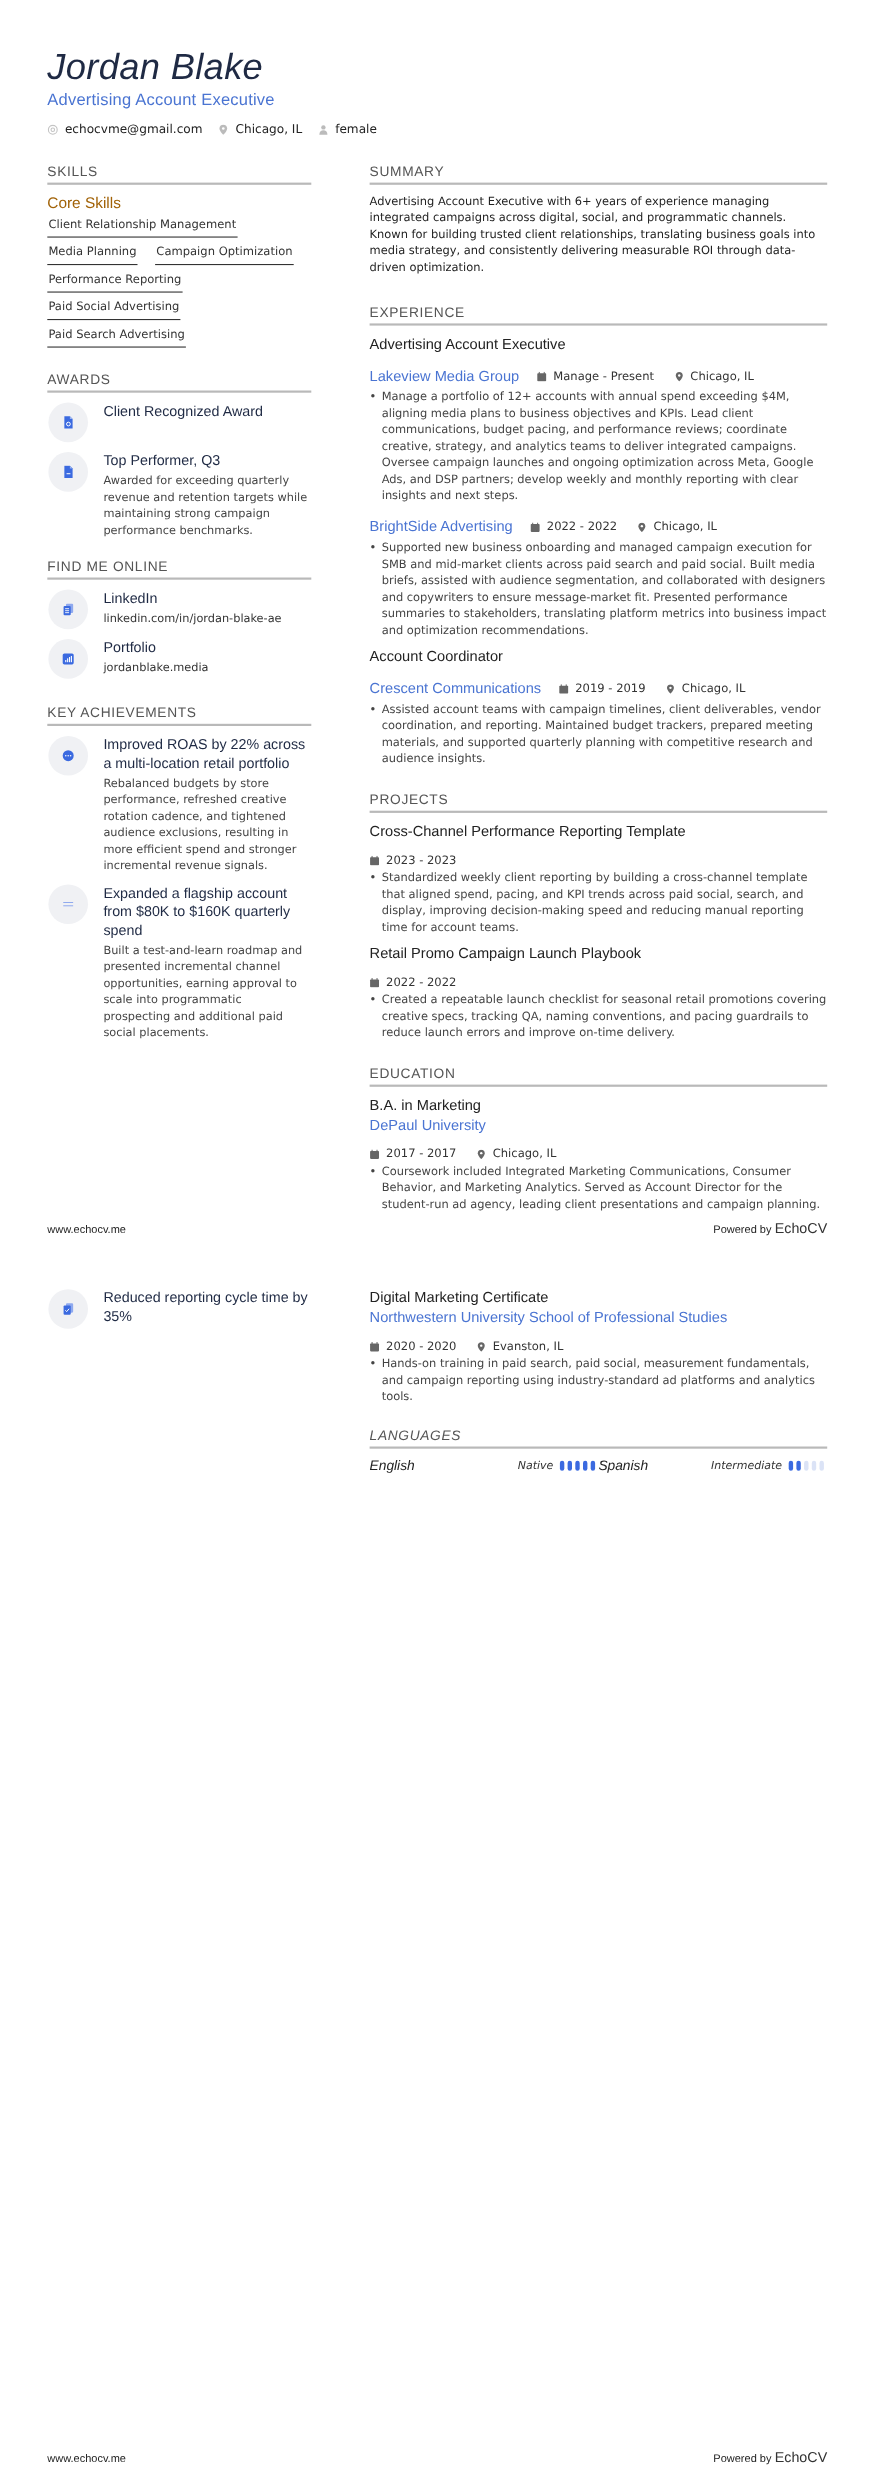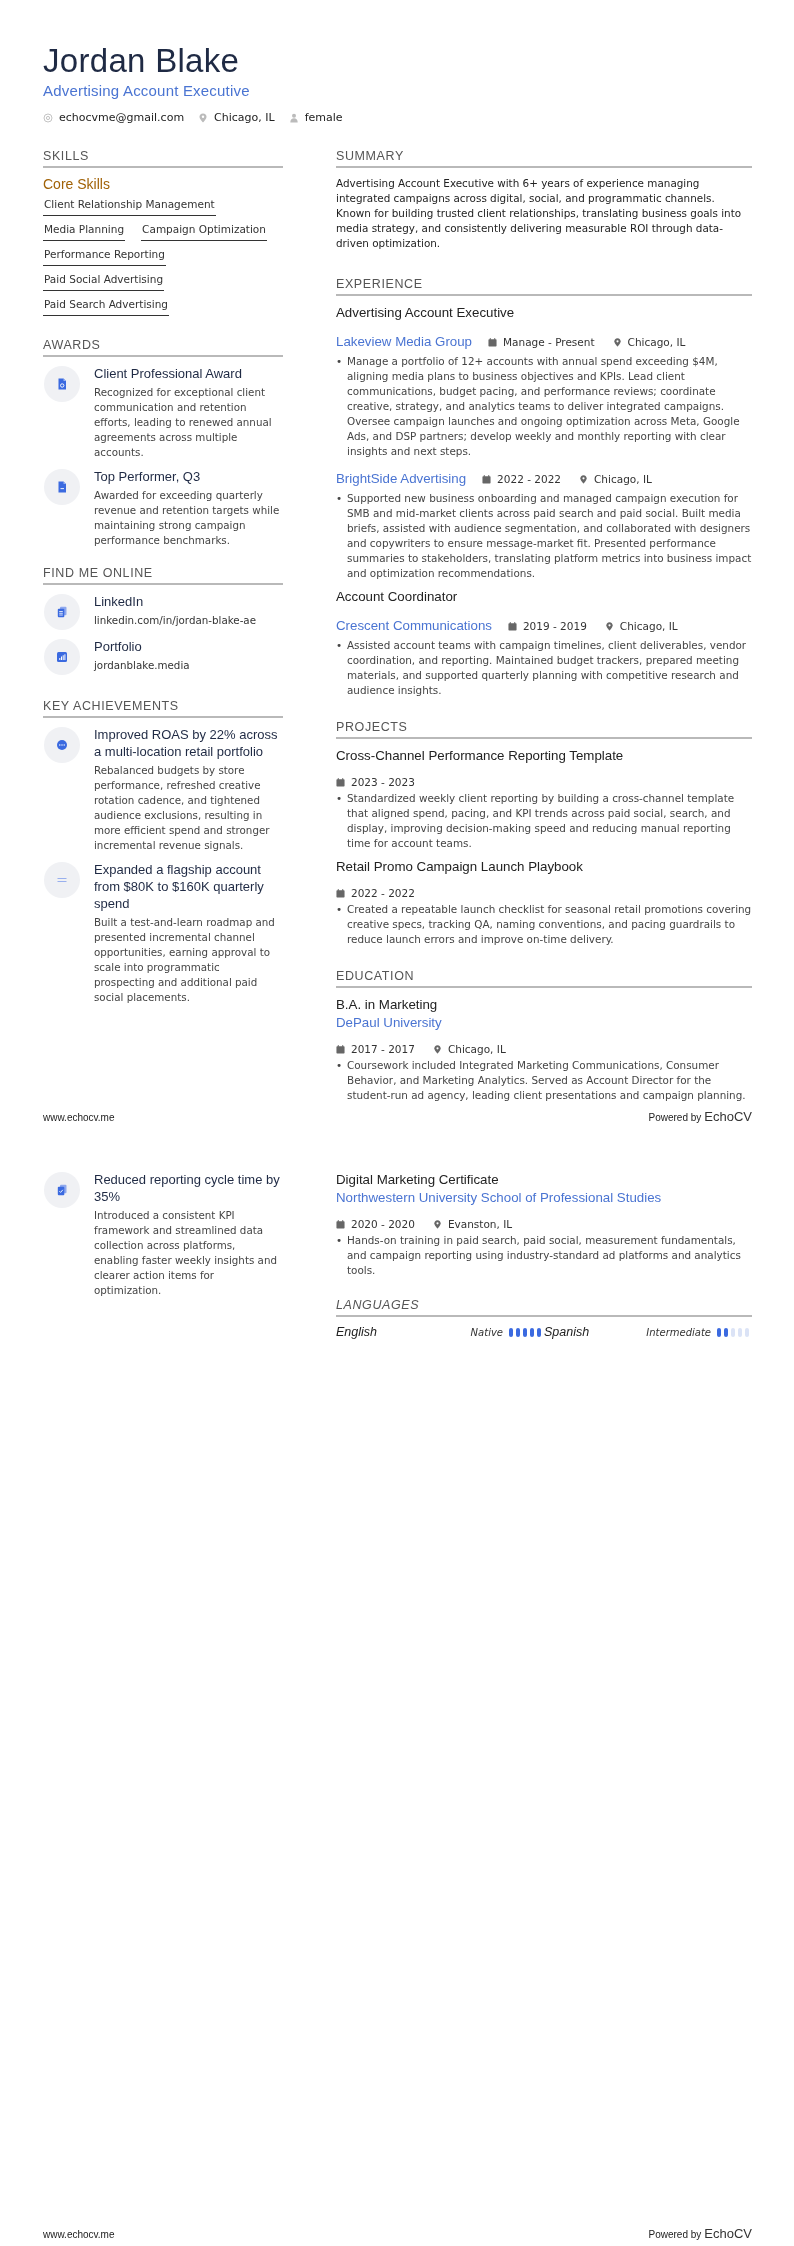--- a/index.html
+++ b/index.html
@@ -3,21 +3,21 @@
 <meta charset="utf-8">
 <style>
   * { box-sizing: border-box; margin: 0; padding: 0; }
   html, body { width: 794px; background: #ffffff; }
   body { font-family: "DejaVu Sans", sans-serif; color: #333; position: relative; height: 2246px; overflow: hidden; }
   .page { position: absolute; left: 0; width: 794px; }
   .p1 { top: 0; height: 1123px; }
   .p2 { top: 1123px; height: 1123px; }
 
   .header { position: absolute; left: 43px; top: 42px; }
-  .name { font-family: "Liberation Sans", sans-serif; font-size: 33px; color: #1f2a44; letter-spacing: 0.3px; line-height: 38px; }
+  .name { font-family: "Liberation Sans", sans-serif; font-size: 33px; color: #1f2a44; letter-spacing: 0.3px; line-height: 38px; font-style: italic; }
   .title { font-family: "Liberation Sans", sans-serif; font-size: 15px; color: #4a74d2; margin-top: 2px; letter-spacing: 0.2px; }
   .contacts { display: flex; align-items: center; margin-top: 12px; font-size: 11px; color: #222; }
   .contact { display: flex; align-items: center; margin-right: 14px; }
   .contact .ic { width: 10px; height: 10px; margin-right: 6px; color: #bbb; font-size: 10px; display: inline-flex; align-items: center; justify-content: center; }
 
   .col-left { position: absolute; left: 43px; width: 240px; }
   .col-right { position: absolute; left: 336px; width: 416px; }
 
   .sec-title { font-family: "Liberation Sans", sans-serif; font-size: 12.5px; color: #555; letter-spacing: 0.6px; text-transform: uppercase; padding-bottom: 3px; border-bottom: 2px solid #b9b9b9; margin-bottom: 8px; }
 
@@ -115,22 +115,21 @@
       <div class="sec-title">AWARDS</div>
       <div class="iconitem">
         <div class="iconcircle">
           <svg viewBox="0 0 12 12">
               <path d="M2.5 0.5 H7.5 L10 3 V11.5 H2.5Z" fill="#3b6ae0"></path>
               <path d="M7.5 0.5 V3 H10" fill="#9bb5f0"></path>
               <circle cx="6.2" cy="7.5" r="1.7" fill="none" stroke="#fff" stroke-width="0.9"></circle>
             </svg>
         </div>
         <div class="iconbody">
-          <div class="ititle">Client Professional Award</div>
-          <div class="idesc">Recognized for exceptional client communication and retention efforts, leading to renewed annual agreements across multiple accounts.</div>
+          <div class="ititle">Client Recognized Award</div>
         </div>
       </div>
       <div class="iconitem">
         <div class="iconcircle">
           <svg viewBox="0 0 12 12">
               <path d="M2.5 0.5 H7.5 L10 3 V11.5 H2.5Z" fill="#3b6ae0"></path>
               <path d="M7.5 0.5 V3 H10" fill="#9bb5f0"></path>
               <rect x="4.5" y="7.2" width="3.5" height="0.9" fill="#fff"></rect>
             </svg>
         </div>
@@ -366,21 +365,20 @@
     <div class="iconitem">
       <div class="iconcircle">
         <svg viewBox="0 0 12 12">
             <rect x="4" y="0.8" width="6.5" height="8.5" rx="1" fill="#8fa9ee"></rect>
             <rect x="1.8" y="2.8" width="6.5" height="8.5" rx="1" fill="#3b6ae0"></rect>
             <path d="M3.4 7.2 L4.6 8.4 L6.8 5.8" stroke="#fff" stroke-width="0.9" fill="none"></path>
           </svg>
       </div>
       <div class="iconbody">
         <div class="ititle">Reduced reporting cycle time by 35%</div>
-        <div class="idesc">Introduced a consistent KPI framework and streamlined data collection across platforms, enabling faster weekly insights and clearer action items for optimization.</div>
       </div>
     </div>
   </div>
 
   <div class="col-right" style="top:48px;">
     <div class="entry">
       <div class="etitle">Digital Marketing Certificate</div>
       <div class="ecompany">Northwestern University School of Professional Studies</div>
       <div class="erow">
         <span class="emeta">

